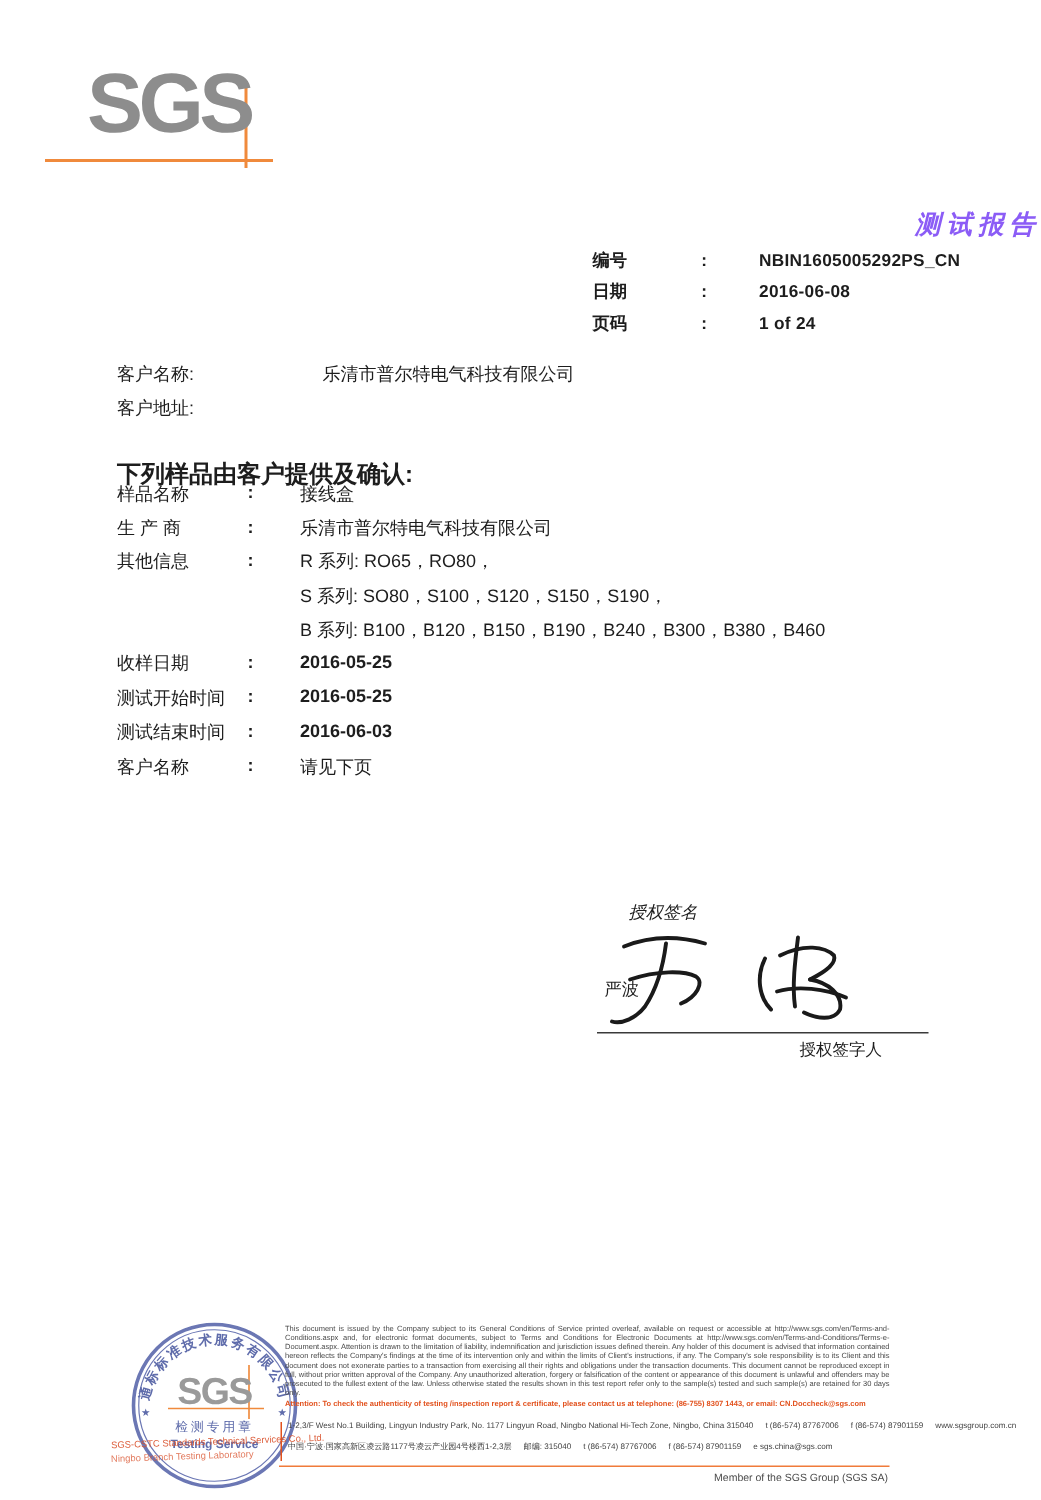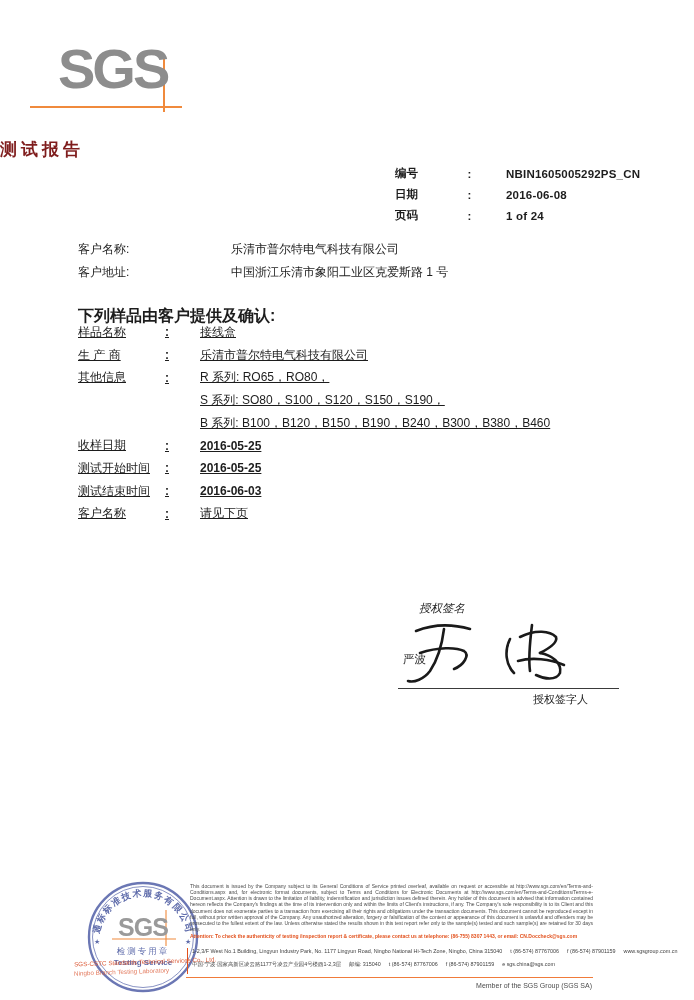--- a/index.html
+++ b/index.html
@@ -7,36 +7,36 @@
     position:relative;width:694px;height:1000px;background:#ffffff;overflow:hidden;
     font-family:"Liberation Sans","DejaVu Sans",sans-serif;color:#1d1d1d;
   }
   
   .logo-wrap{position:absolute;left:30px;top:42px;width:170px;height:80px;}
   .logo-text{position:absolute;left:28px;top:-4px;font-size:56px;font-weight:bold;
     color:#8d8d8d;letter-spacing:-3px;line-height:1.1;}
   .logo-vline{position:absolute;left:133px;top:12px;width:2px;height:58px;background:#f08a3c;}
   .logo-hline{position:absolute;left:0px;top:64px;width:152px;height:2px;background:#f08a3c;}
   
-  .doc-title{position:absolute;left:0;right:0;top:138px;text-align:left;
-    font-size:17px;font-weight:bold;letter-spacing:4px;color:#7f1d1d;}
+  .doc-title{position:absolute;left:0;right:0;top:138px;text-align:right;
+    font-size:17px;font-weight:bold;letter-spacing:4px;color:#8b5cf6;font-style:italic;}
   
   .meta{position:absolute;left:395px;top:163px;}
   .meta-row{display:flex;height:21px;align-items:center;font-size:11.5px;font-weight:bold;gap:28px;}
   .meta-label{width:38px;}
   .meta-colon{width:17px;text-align:center;}
   .meta-value{letter-spacing:0.2px;}
   
   .customer{position:absolute;left:78px;top:238px;font-size:12px;}
-  .cust-row{display:flex;height:23px;align-items:center;gap:16px;}
+  .cust-row{display:flex;height:23px;align-items:center;}
   .cust-label{width:137px;}
   
   .sample-intro{position:absolute;left:78px;top:306px;font-size:16px;font-weight:bold;}
   .samples{position:absolute;left:78px;top:321px;font-size:12px;}
-  .srow{display:flex;height:22.7px;align-items:center;text-decoration:underline;}
+  .srow{display:flex;height:22.7px;}
   .slabel{width:87px;}
   .scolon{width:35px;font-weight:bold;}
   .sv-bold{font-weight:bold;}
   
   .sig-company{position:absolute;left:403px;top:585px;font-size:11.5px;}
   .sig-label{position:absolute;left:419px;top:601px;font-size:11.5px;font-style:italic;}
   .sig-svg{position:absolute;left:398px;top:617px;}
   .sig-line{position:absolute;left:398px;top:688px;width:221px;border-top:1.2px solid #3a3a3a;}
   .sig-name{position:absolute;left:403px;top:652px;font-size:11.5px;}
   .sig-title{position:absolute;left:533px;top:692px;font-size:11px;}
@@ -88,21 +88,20 @@
     </div>
   </div>
 
   <div class="customer">
     <div class="cust-row">
       <span class="cust-label">客户名称:</span>
       <span>乐清市普尔特电气科技有限公司</span>
     </div>
     <div class="cust-row">
       <span class="cust-label">客户地址:</span>
-      <span>中国浙江乐清市象阳工业区克爱斯路 1 号</span>
     </div>
   </div>
 
   <div class="sample-intro">下列样品由客户提供及确认:</div>
 
   <div class="samples">
     <div class="srow">
       <span class="slabel">样品名称</span>
       <span class="scolon">:</span>
       <span>接线盒</span>

